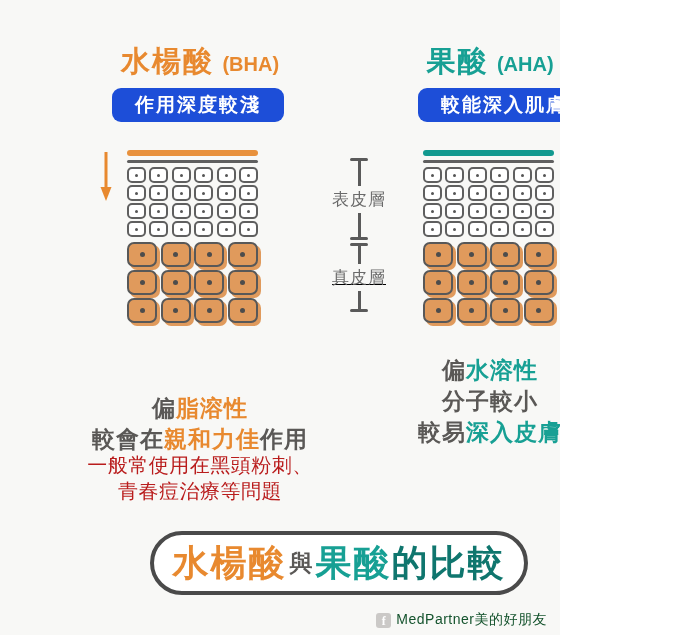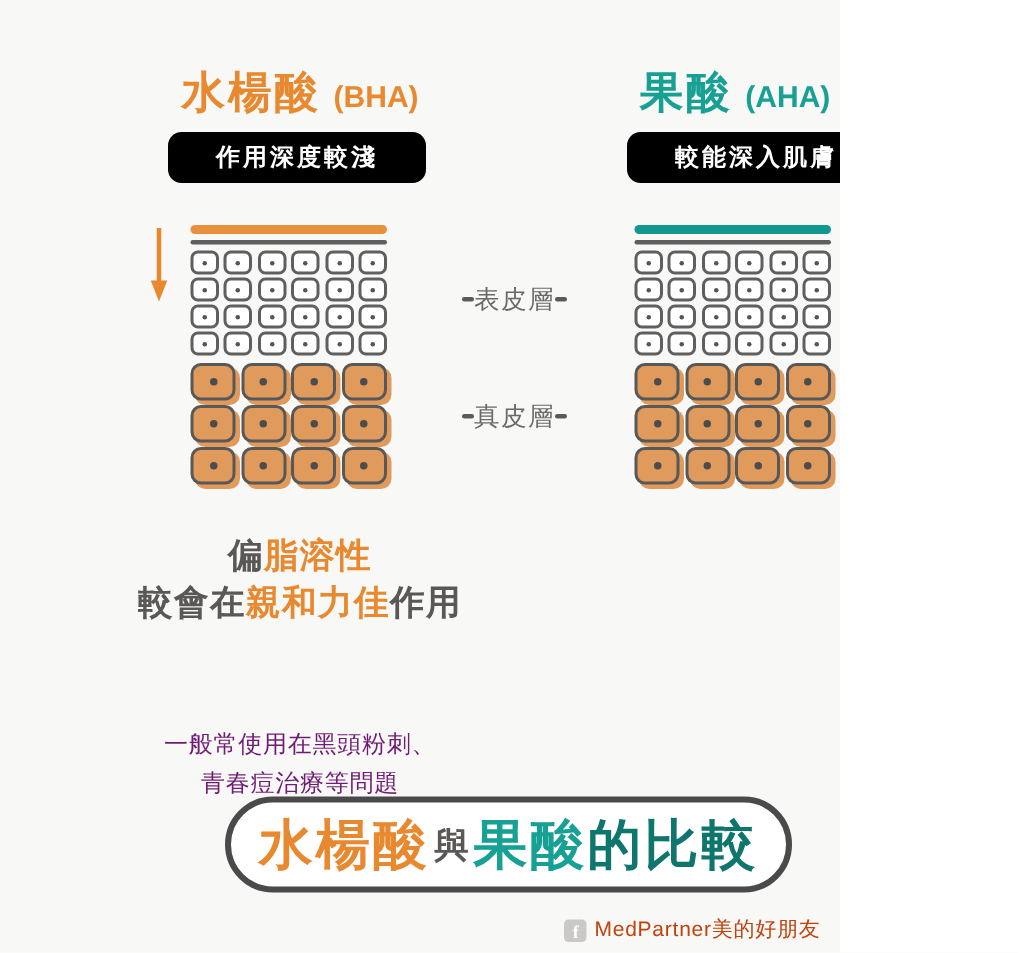--- a/index.html
+++ b/index.html
@@ -10,22 +10,22 @@
   }
   
   .col-title { position:absolute; top:42px; width:280px; text-align:center; font-weight:bold; white-space:nowrap; }
   .col-title .main { font-size:29px; letter-spacing:2px; }
   .col-title .paren { font-size:20px; margin-left:4px; }
   .col-title.left  { left:60px;  color:#e8892f; }
   .col-title.right { left:350px; color:#17a094;text-align:center; }
   
   .badge {
     position:absolute; top:88px; width:172px; height:34px;
-    background:#000000; border-radius:9px; color:#fff;
-    font-size:16px; font-weight:bold; letter-spacing:2px;
+    background:#1d4ed8; border-radius:9px; color:#fff;
+    font-size:19px; font-weight:bold; letter-spacing:2px;
     display:flex; align-items:center; justify-content:center;
   }
   .badge.left { left:112px; } .badge.right { left:418px; }
   
   .diagram { position:absolute; top:150px; width:131px; }
   .diagram.left { left:127px; } .diagram.right { left:423px; }
   .skin-bar { height:6px; border-radius:3px; }
   .skin-bar.orange { background:#e8913c; }
   .skin-bar.teal   { background:#12998f; }
   .skin-line { height:3px; background:#5f5f5f; margin-top:4px; border-radius:2px; }
@@ -42,38 +42,38 @@
     width:30px; height:25px; box-sizing:border-box; background:#e09a5c;
     border:2.5px solid #585858; border-radius:7px;
     box-shadow:3px 3px 0 0 #e09a5c;
     display:flex; align-items:center; justify-content:center;
   }
   .cell-derm .dot { width:5px; height:5px; border-radius:50%; background:#4c4c4c; }
   .arrow { position:absolute; }
   .arrow.left  { left:98px;  top:151px; }
   .arrow.right { left:567px; top:152px; }
   
-  .bracket { position:absolute; left:308px; width:70px; display:flex; flex-direction:row; align-items:center; }
+  .bracket { position:absolute; left:324px; width:70px; display:flex; flex-direction:column; align-items:center; }
   .bracket.b1 { top:158px; height:82px; }
-  .bracket.b2 { top:243px; height:69px; }
+  .bracket.b2 { top:243px; height:69px;text-decoration:underline; }
   .bracket .cap  { width:18px; height:3px; background:#5a5a5a; border-radius:2px; }
   .bracket .stem { width:3px; flex:1; background:#5a5a5a; }
   .bracket .blbl { font-size:17px; color:#6a6a6a; padding:2px 0; letter-spacing:1px; white-space:nowrap; }
   
   .features {
     position:absolute; top:355px; width:280px; text-align:center;
     font-size:23px; font-weight:bold; line-height:31px;
     color:#5a5856; letter-spacing:1px; white-space:nowrap;
   }
-  .features.left { left:60px; } .features.right { left:350px; }
+  .features.left { left:60px;margin-top:38px; } .features.right { left:350px; }
   .hl-orange { color:#e8892f; } .hl-teal { color:#17a094; }
   
   .notes {
     position:absolute; top:452px; text-align:center;
-    font-size:16px; line-height:26px; color:#701a75; letter-spacing:0.5px; white-space:nowrap;margin-top:32px;
+    font-size:20px; line-height:26px; color:#b91c1c; letter-spacing:0.5px; white-space:nowrap;
   }
   .notes.left  { left:60px;  width:280px; }
   .notes.right { left:327px; width:350px; }
   
   .pill {
     position:absolute; left:150px; top:531px; width:378px; height:64px;
     box-sizing:border-box; background:#fff; border:4px solid #4a4a4a; border-radius:32px;
     display:flex; align-items:center; justify-content:center; white-space:nowrap;
   }
   .pill .big   { font-size:36px; font-weight:bold; letter-spacing:2px; }
@@ -82,21 +82,21 @@
   .pill .p-teal   { color:#17a094; }
   .pill .p-dark   { color:#0f766e; }
   
   .watermark { position:absolute; top:611px; right:13px; display:flex; align-items:center; gap:5px; }
   .fb-icon {
     width:15px; height:15px; background:#cbc9c7; border-radius:3px;
     color:#fff; font-size:12px; font-weight:bold; line-height:14px;
     display:flex; align-items:flex-end; justify-content:center;
     font-family:"Liberation Serif","DejaVu Serif",serif;
   }
-  .wm-text { font-size:14px; color:#c2410c; letter-spacing:0.5px; }
+  .wm-text { font-size:14px; color:#14532d; letter-spacing:0.5px; }
 </style>
 </head>
 <body>
 
 <div class="canvas">
 
   <div class="col-title left">
     <span class="main">水楊酸</span>
     <span class="paren">(BHA)</span>
   </div>
@@ -395,20 +395,31 @@
 
   <div class="features left">
     <div>
       <span>偏</span><span class="hl-orange">脂溶性</span><span></span>
     </div>
     <div>
       <span>較會在</span><span class="hl-orange">親和力佳</span><span>作用</span>
     </div>
   </div>
 
+  <div class="features right">
+    <div>
+      <span>偏</span><span class="hl-teal">水溶性</span><span></span>
+    </div>
+    <div>
+      <span>分子較小</span><span class="hl-teal"></span><span></span>
+    </div>
+    <div>
+      <span>較易</span><span class="hl-teal">深入皮膚</span><span></span>
+    </div>
+  </div>
 
   <div class="notes left">
     <div>一般常使用在黑頭粉刺、</div>
     <div>青春痘治療等問題</div>
   </div>
   <div class="notes right">
   </div>
 
   <div class="pill">
     <span class="big p-orange">水楊酸</span>

